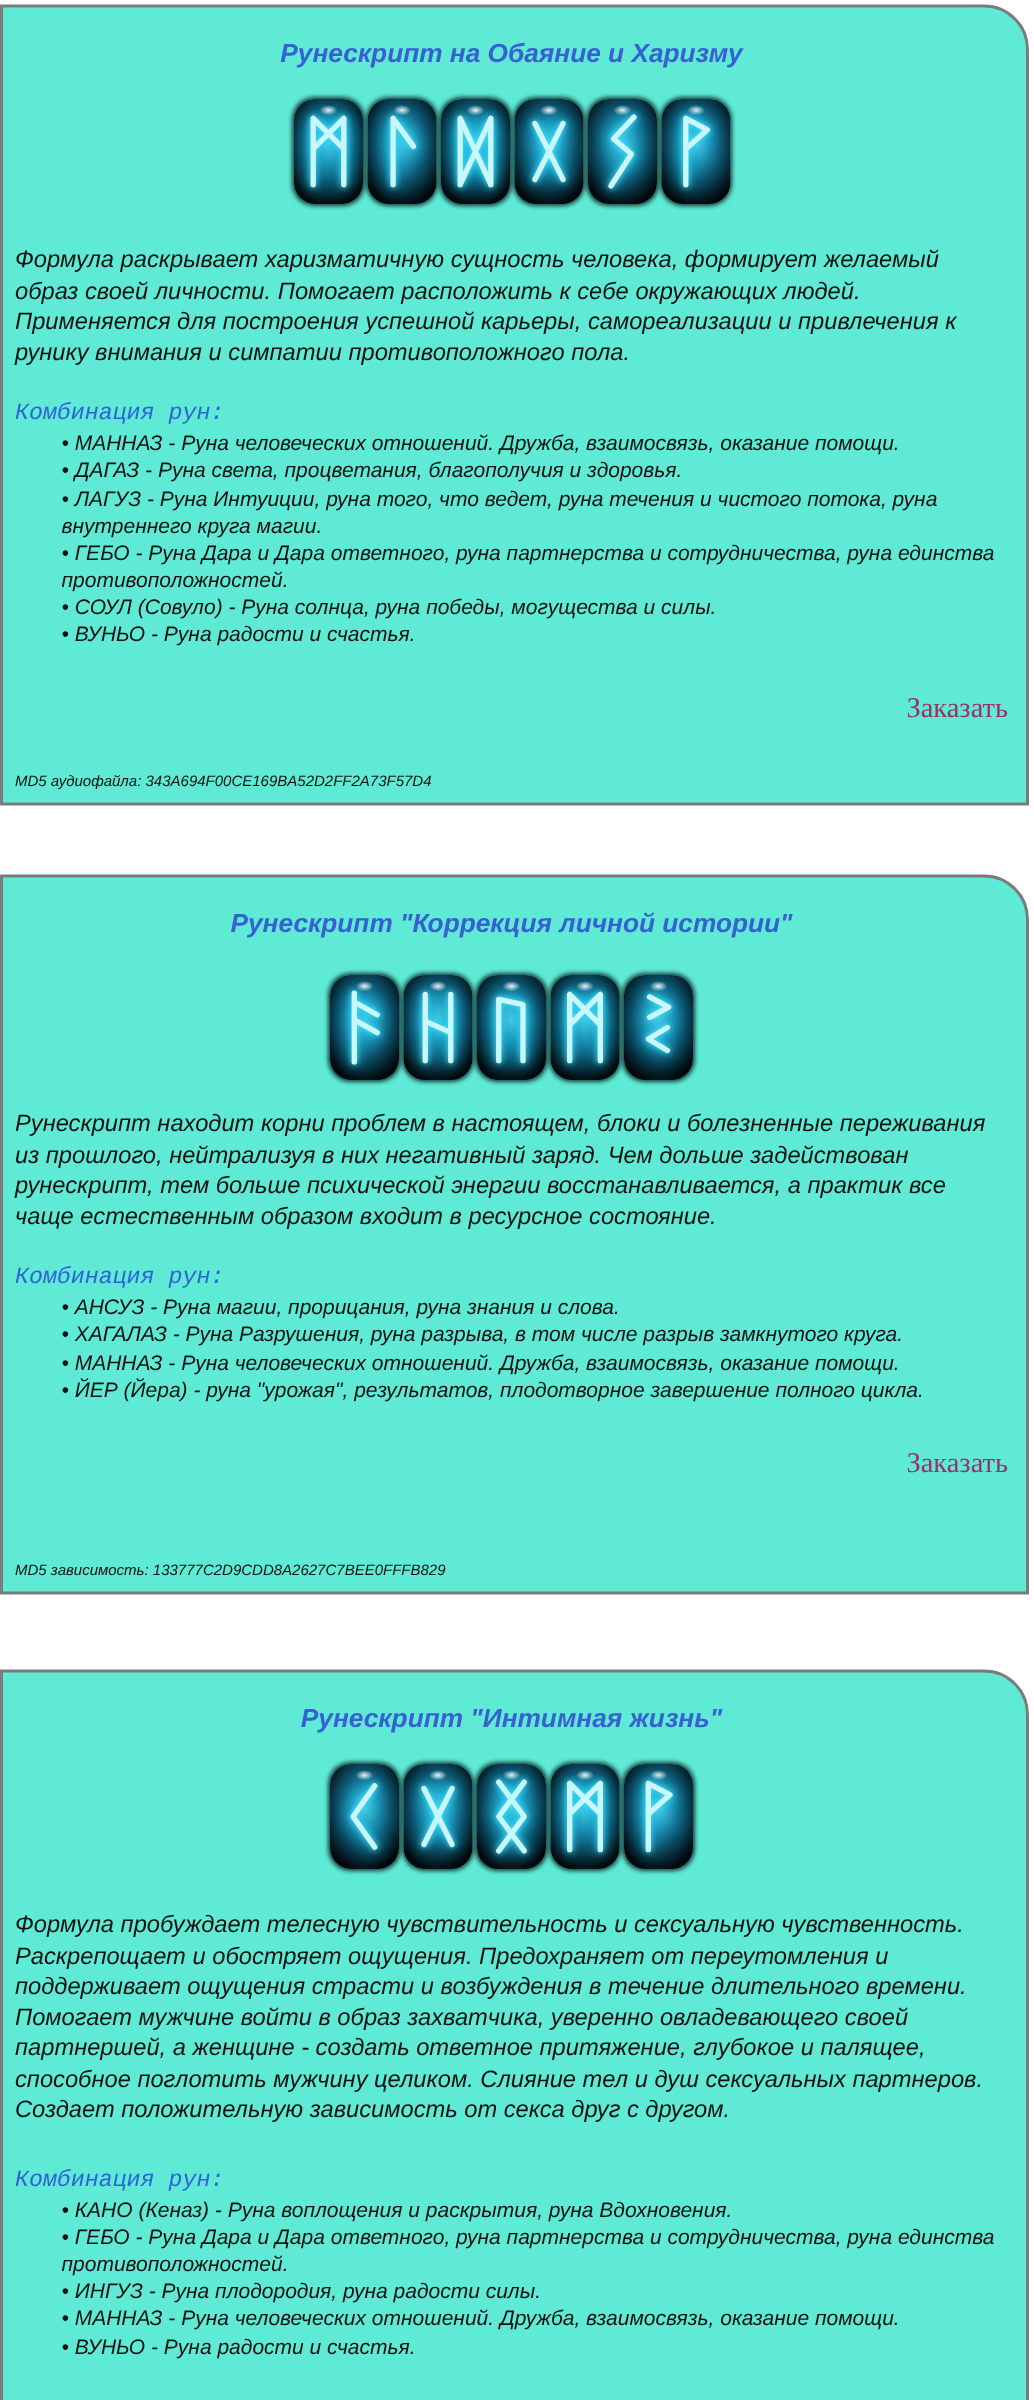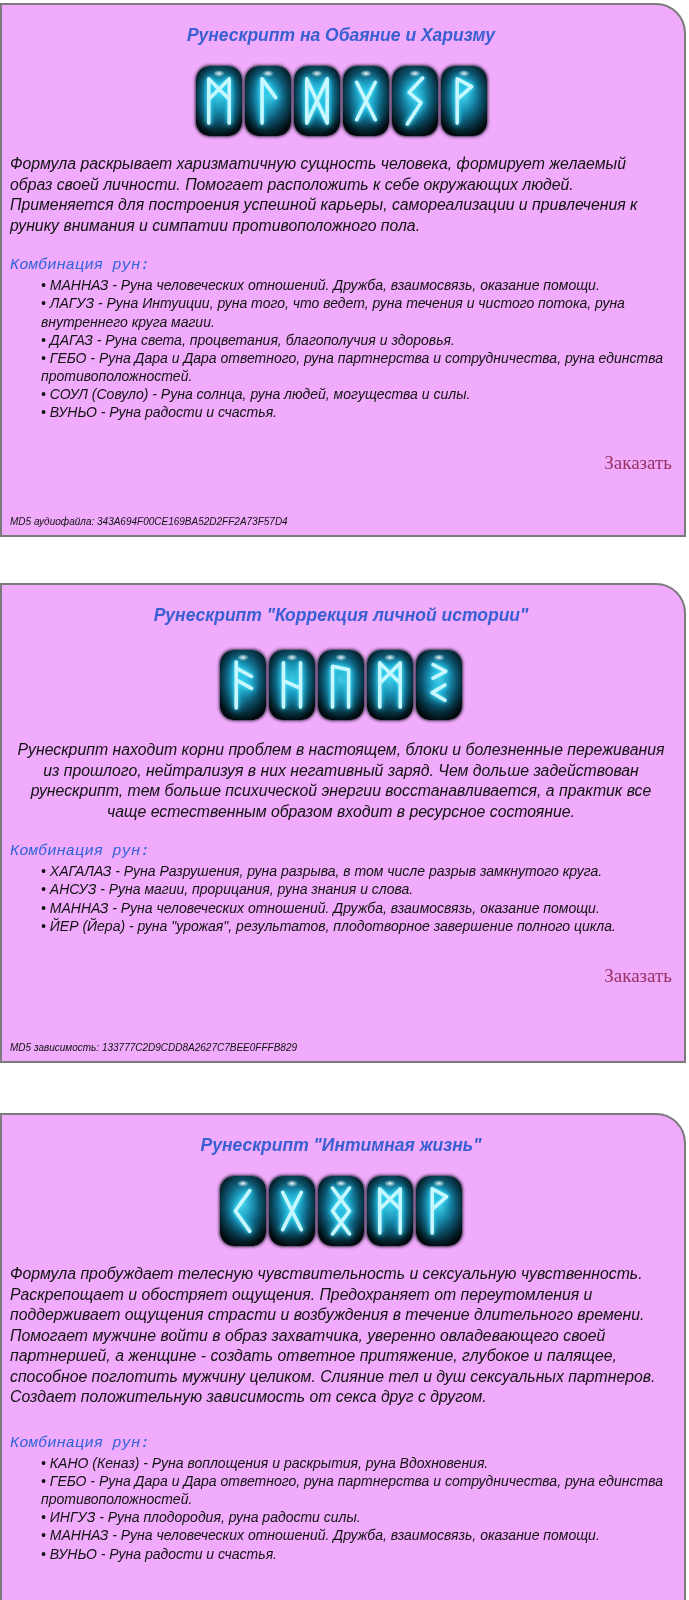--- a/index.html
+++ b/index.html
@@ -1,21 +1,21 @@
 <!DOCTYPE html>
 <html lang="ru"><head>
 <meta charset="utf-8">
 <style>
   html,body{margin:0;padding:0;}
   body{
     width:689px;height:1600px;overflow:hidden;background:#ffffff;
     font-family:"Liberation Sans",sans-serif;
   }
   .card{
-    box-sizing:border-box;width:686px;background:#f0abfc;
+    box-sizing:border-box;width:686px;background:#5eead4;
     border:2px solid #7b7b7b;border-radius:0 30px 0 0;
     display:flex;flex-direction:column;
     padding:14px 12px 6px 8px;
   }
   .card-1{height:534px;margin-top:3px;}
   .card-2{height:480px;margin-top:46px;}
   .card-3{height:560px;margin-top:50px;}
   .card-title{
     text-align:center;color:#3860d2;font-weight:bold;font-style:italic;
     font-size:17.5px;margin:6px 0 0 0;
@@ -30,23 +30,23 @@
     display:flex;align-items:center;justify-content:center;flex:0 0 auto;
   }
   .stone::before{
     content:"";position:absolute;top:4px;left:50%;transform:translateX(-50%);
     width:12px;height:7px;border-radius:50%;
     background:radial-gradient(closest-side,rgba(255,255,255,0.95),rgba(255,255,255,0));
   }
   .rune-glyph{filter:drop-shadow(0 0 2px #4be7ff) drop-shadow(0 0 5px #18bce6);}
   .desc{
     font-style:italic;color:#121212;font-size:15.8px;line-height:1.3;
-    margin:18px 0 0 0;
+    margin:28px 0 0 0;
   }
-  .card-2 .desc{margin-top:20px;text-align:center;}
+  .card-2 .desc{margin-top:20px;}
   .combo-label{color:#2f63da;font-style:italic;font-size:15.5px;margin:20px 0 2px 0;font-family:Liberation Mono, monospace;}
   .card-3 .combo-label{margin-top:26px;}
   .bullet{font-style:italic;color:#121212;font-size:14px;line-height:1.3;margin-left:31px;}
   .bullet::before{content:"\2022  ";}
   .order{
     display:block;text-align:right;margin-top:30px;
     font-family:"Liberation Serif",serif;font-style:normal;font-size:19px;
     color:#993366;text-decoration:none;cursor:pointer;
   }
   .md5{
@@ -87,24 +87,24 @@
       </div>
       <div class="stone">
         <svg class="rune-glyph" viewBox="0 0 40 64" width="34" height="56">
           <path d="M12 6V58M12 6L29 15L12 30" fill="none" stroke="#c8f7ff" stroke-width="4.2" stroke-linecap="round" stroke-linejoin="round"></path>
         </svg>
       </div>
     </div>
   <p class="desc">Формула раскрывает харизматичную сущность человека, формирует желаемый образ своей личности. Помогает расположить к себе окружающих людей. Применяется для построения успешной карьеры, самореализации и привлечения к рунику внимания и симпатии противоположного пола.</p>
   <div class="combo-label">Комбинация рун:</div>
   <div class="bullet">МАННАЗ - Руна человеческих отношений. Дружба, взаимосвязь, оказание помощи.</div>
+  <div class="bullet">ДАГАЗ - Руна света, процветания, благополучия и здоровья.</div>
   <div class="bullet">ЛАГУЗ - Руна Интуиции, руна того, что ведет, руна течения и чистого потока, руна внутреннего круга магии.</div>
-  <div class="bullet">ДАГАЗ - Руна света, процветания, благополучия и здоровья.</div>
   <div class="bullet">ГЕБО - Руна Дара и Дара ответного, руна партнерства и сотрудничества, руна единства противоположностей.</div>
-  <div class="bullet">СОУЛ (Совуло) - Руна солнца, руна людей, могущества и силы.</div>
+  <div class="bullet">СОУЛ (Совуло) - Руна солнца, руна победы, могущества и силы.</div>
   <div class="bullet">ВУНЬО - Руна радости и счастья.</div>
   <a class="order">Заказать</a>
   <div class="md5">MD5 аудиофайла: 343A694F00CE169BA52D2FF2A73F57D4</div>
 </section>
 
 <section class="card card-2">
   <h2 class="card-title">Рунескрипт "Коррекция личной истории"</h2>
   <div class="rune-row">
       <div class="stone">
         <svg class="rune-glyph" viewBox="0 0 40 64" width="34" height="56">
@@ -127,22 +127,22 @@
         </svg>
       </div>
       <div class="stone">
         <svg class="rune-glyph" viewBox="0 0 40 64" width="34" height="56">
           <path d="M13 8L28 16L13 24M27 32L12 41L27 50" fill="none" stroke="#c8f7ff" stroke-width="4.2" stroke-linecap="round" stroke-linejoin="round"></path>
         </svg>
       </div>
     </div>
   <p class="desc">Рунескрипт находит корни проблем в настоящем, блоки и болезненные переживания из прошлого, нейтрализуя в них негативный заряд. Чем дольше задействован рунескрипт, тем больше психической энергии восстанавливается, а практик все чаще естественным образом входит в ресурсное состояние.</p>
   <div class="combo-label">Комбинация рун:</div>
+  <div class="bullet">АНСУЗ - Руна магии, прорицания, руна знания и слова.</div>
   <div class="bullet">ХАГАЛАЗ - Руна Разрушения, руна разрыва, в том числе разрыв замкнутого круга.</div>
-  <div class="bullet">АНСУЗ - Руна магии, прорицания, руна знания и слова.</div>
   <div class="bullet">МАННАЗ - Руна человеческих отношений. Дружба, взаимосвязь, оказание помощи.</div>
   <div class="bullet">ЙЕР (Йера) - руна "урожая", результатов, плодотворное завершение полного цикла.</div>
   <a class="order">Заказать</a>
   <div class="md5">MD5 зависимость: 133777C2D9CDD8A2627C7BEE0FFFB829</div>
 </section>
 
 <section class="card card-3">
   <h2 class="card-title">Рунескрипт "Интимная жизнь"</h2>
   <div class="rune-row">
       <div class="stone">

